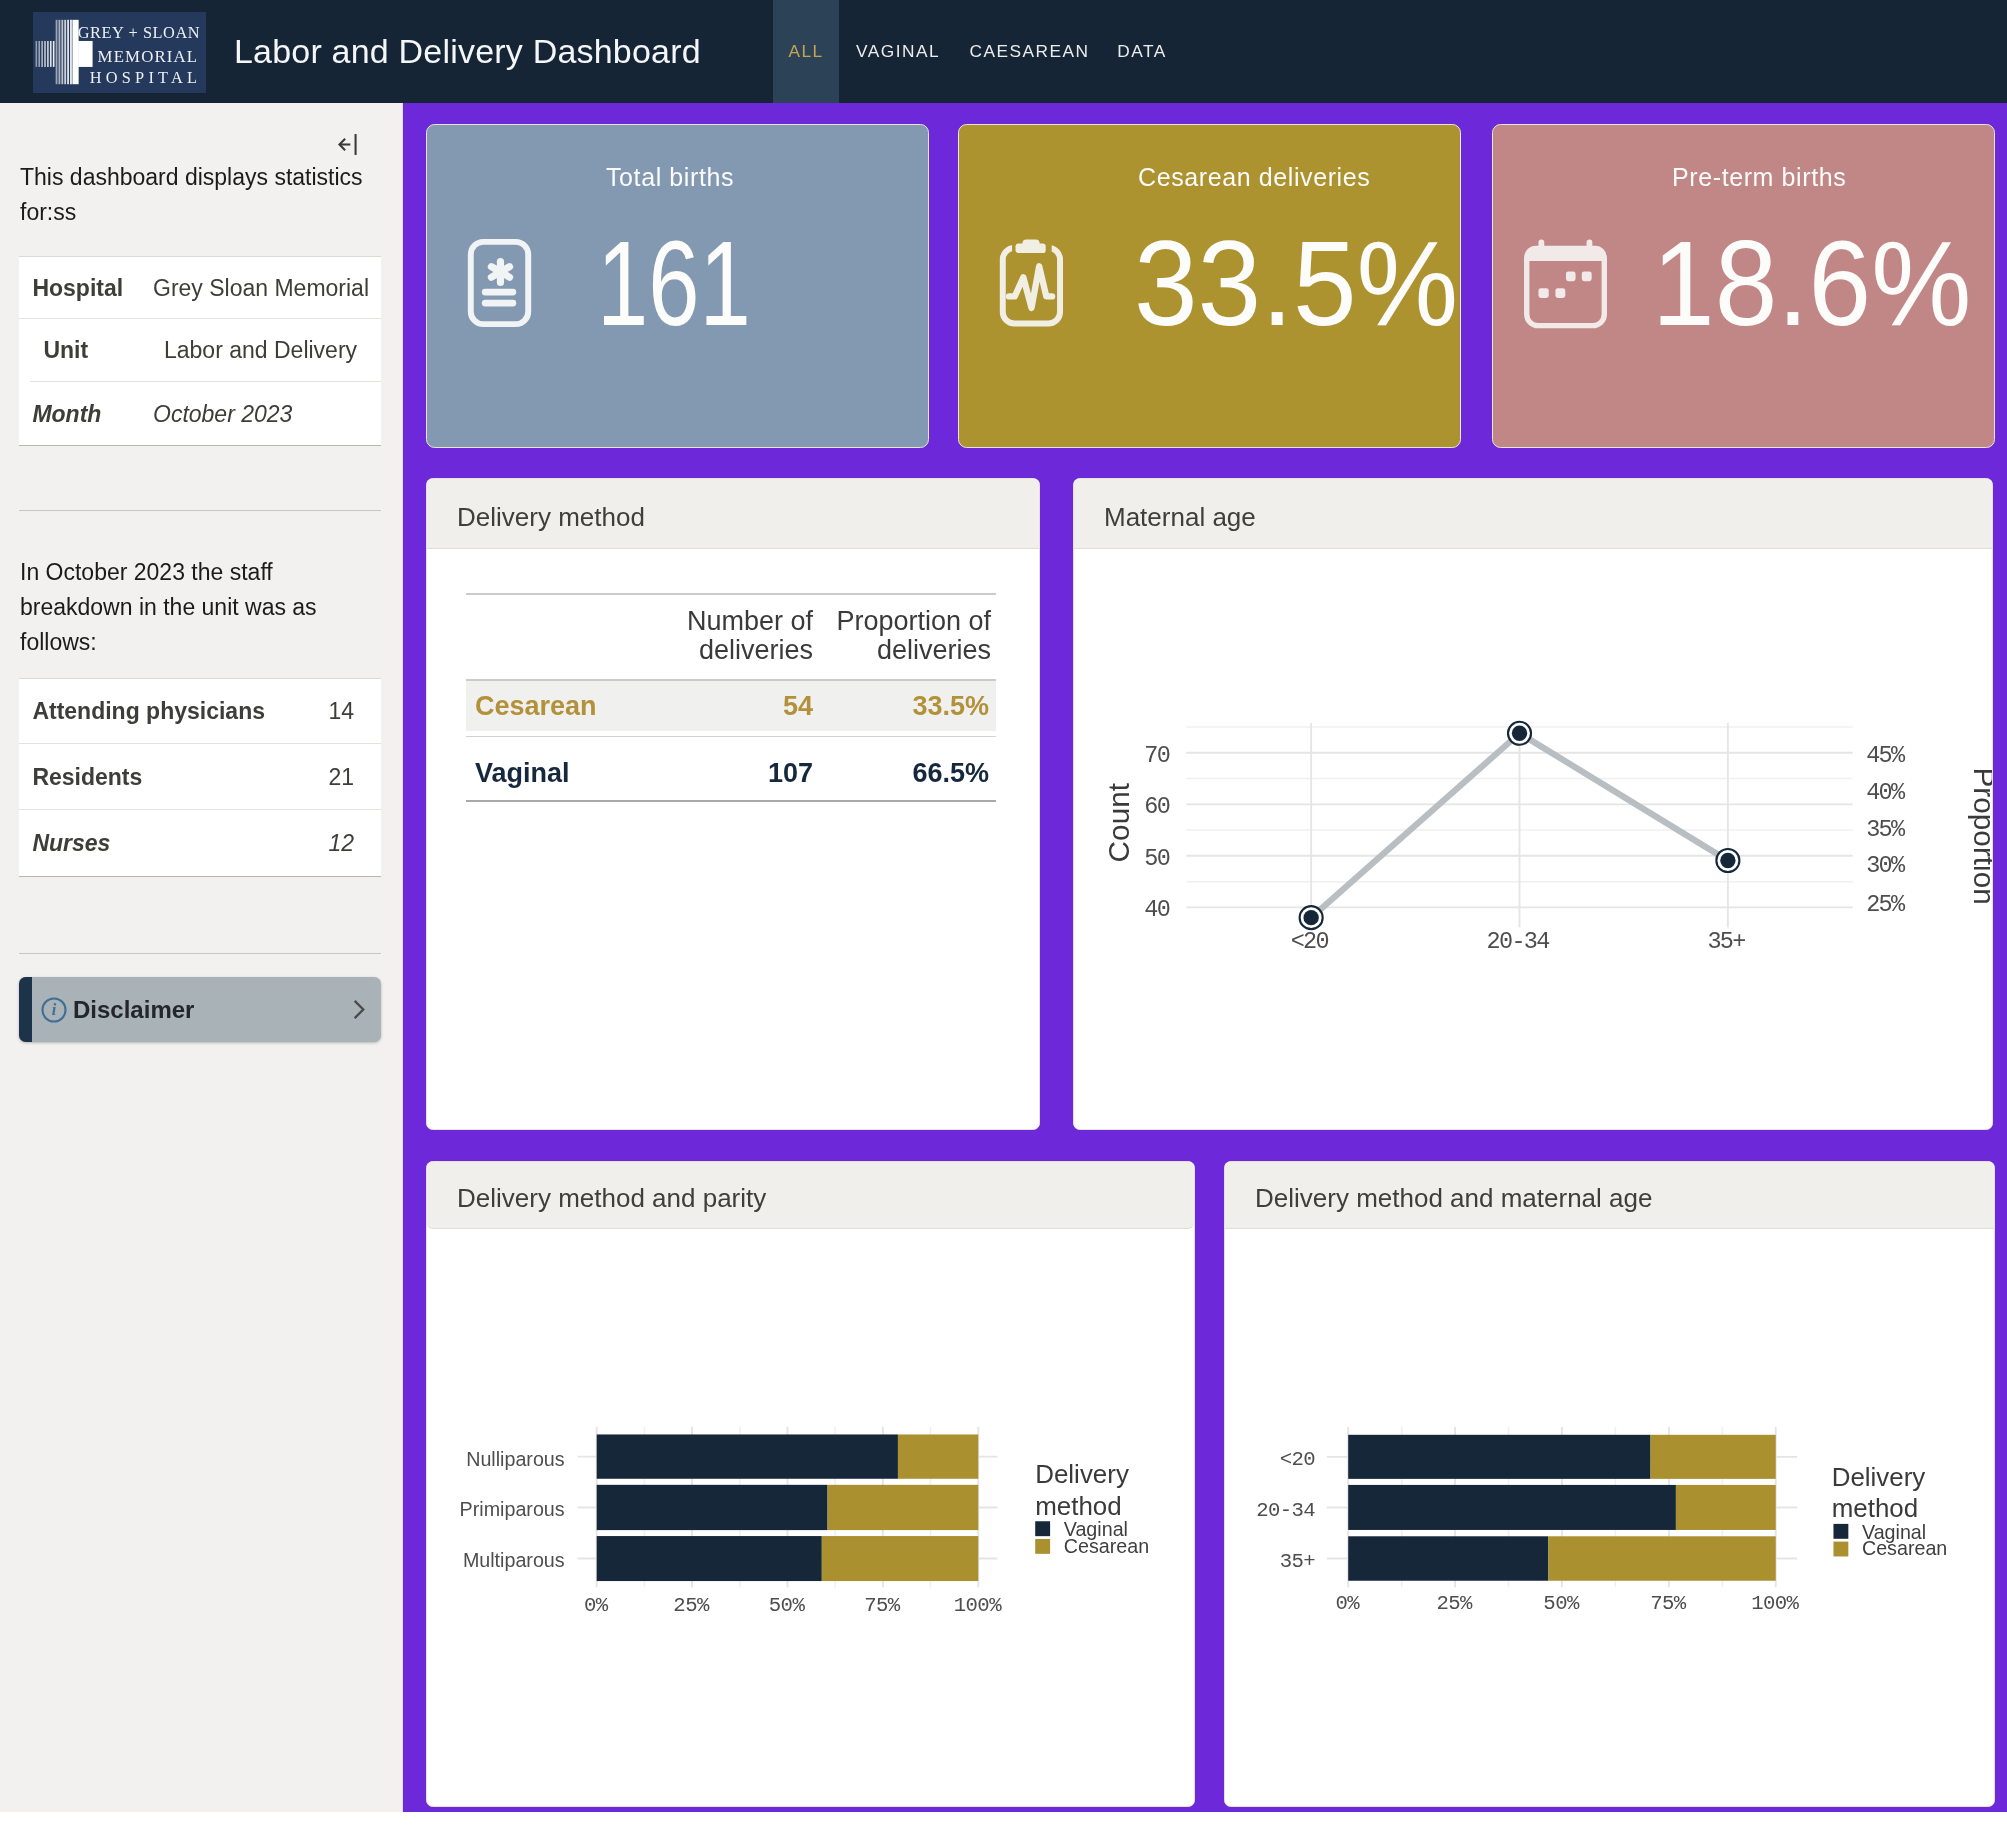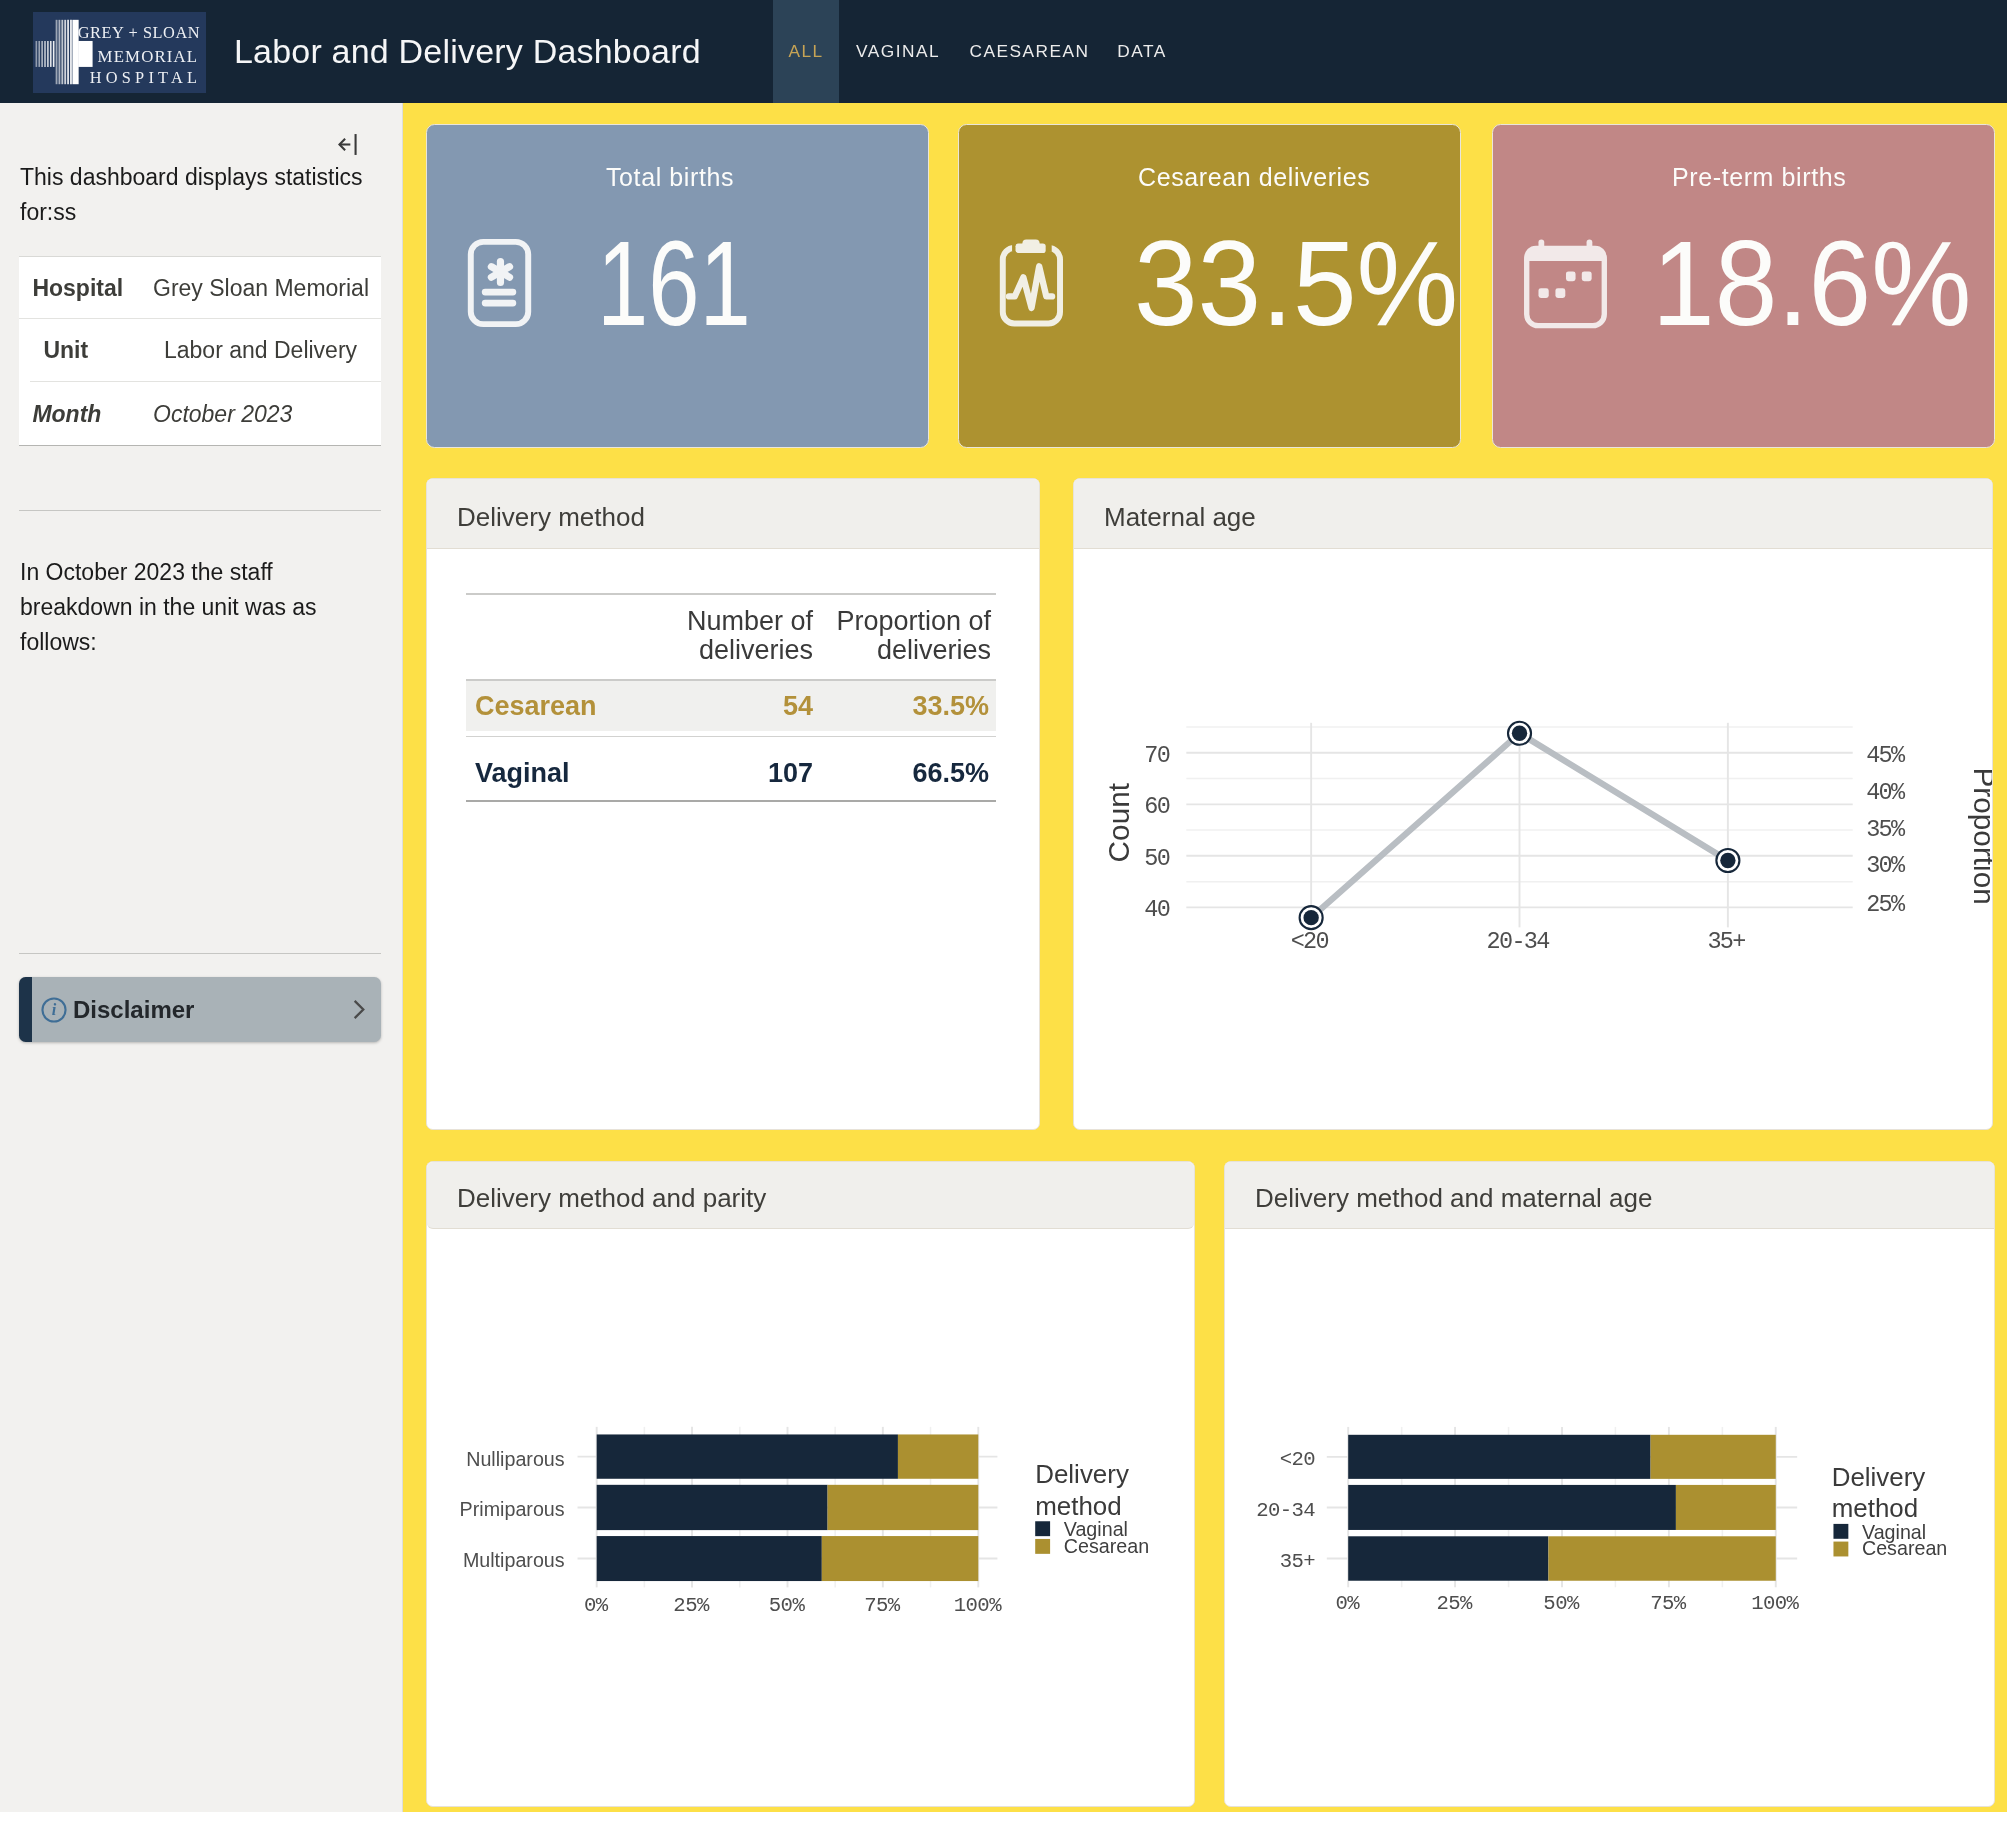--- a/index.html
+++ b/index.html
@@ -1,18 +1,18 @@
 <!DOCTYPE html>
 <html><head>
 <meta charset="utf-8">
 <style>
   * { margin:0; padding:0; box-sizing:border-box; }
   html,body { width:2008px; height:1829px; background:#fff; }
   body { font-family:"Liberation Sans", sans-serif; }
-  #page { position:relative; width:2008px; height:1812px; overflow:hidden; background:#fde047; }
+  #page { position:relative; width:2008px; height:1812px; overflow:hidden; background:#6d28d9; }
 
   
   #navbar { position:absolute; left:0; top:0; width:2008px; height:103px; background:#152535; }
   #logo { position:absolute; left:33px; top:11.5px; width:173px; height:81px; background:#24395c; }
   #navtitle { position:absolute; left:234px; top:0; height:103px; line-height:103px; color:#f5f6f7; font-size:34px; font-weight:500; letter-spacing:0.2px; }
   #navtabs { position:absolute; left:773px; top:0; height:103px; }
   .tab { position:absolute; top:0; height:103px; line-height:103px; font-size:17.3px; font-weight:500; letter-spacing:1.5px; color:#ececec; text-align:center; }
   .tab.active { background:#2c4357; color:#c7a455; }
 
   
@@ -107,20 +107,34 @@
           <b>Unit</b>
           <span>Labor and Delivery</span>
         </div>
       <div class="sb-row" style="height:63px;">
           <b>Month</b>
           <span>October 2023</span>
         </div>
     </div>
     <div class="sb-hr" style="top:407px;"></div>
     <div class="sb-p" style="top:452px;">In October 2023 the staff breakdown in the unit was as follows:</div>
+    <div class="sb-table" style="top:575px;">
+      <div class="sb-row" style="height:65px;">
+          <b>Attending physicians</b>
+          <span class="num">14</span>
+        </div>
+      <div class="sb-row" style="height:66px;">
+          <b>Residents</b>
+          <span class="num">21</span>
+        </div>
+      <div class="sb-row" style="height:66px;">
+          <b>Nurses</b>
+          <span class="num">12</span>
+        </div>
+    </div>
     <div class="sb-hr" style="top:850px;"></div>
     <div id="callout">
       <div class="bar"></div>
       <svg style="position:absolute; left:22px; top:20px;" width="26" height="26" viewBox="0 0 27 27">
         <circle cx="13.5" cy="13.5" r="12" fill="none" stroke="#3f6e96" stroke-width="2.2"></circle>
         <text x="13.5" y="19" font-size="17" font-style="italic" font-family="'Liberation Serif',serif" fill="#3f6e96" text-anchor="middle" font-weight="700">i</text>
       </svg>
       <div class="ctext" style="left:54px;">Disclaimer</div>
       <svg style="position:absolute; left:328px; top:21px;" width="23" height="23" viewBox="0 0 24 24" fill="none" stroke="#4a4a4a" stroke-width="2.4">
         <path d="M8 3 L17 12 L8 21"></path>

